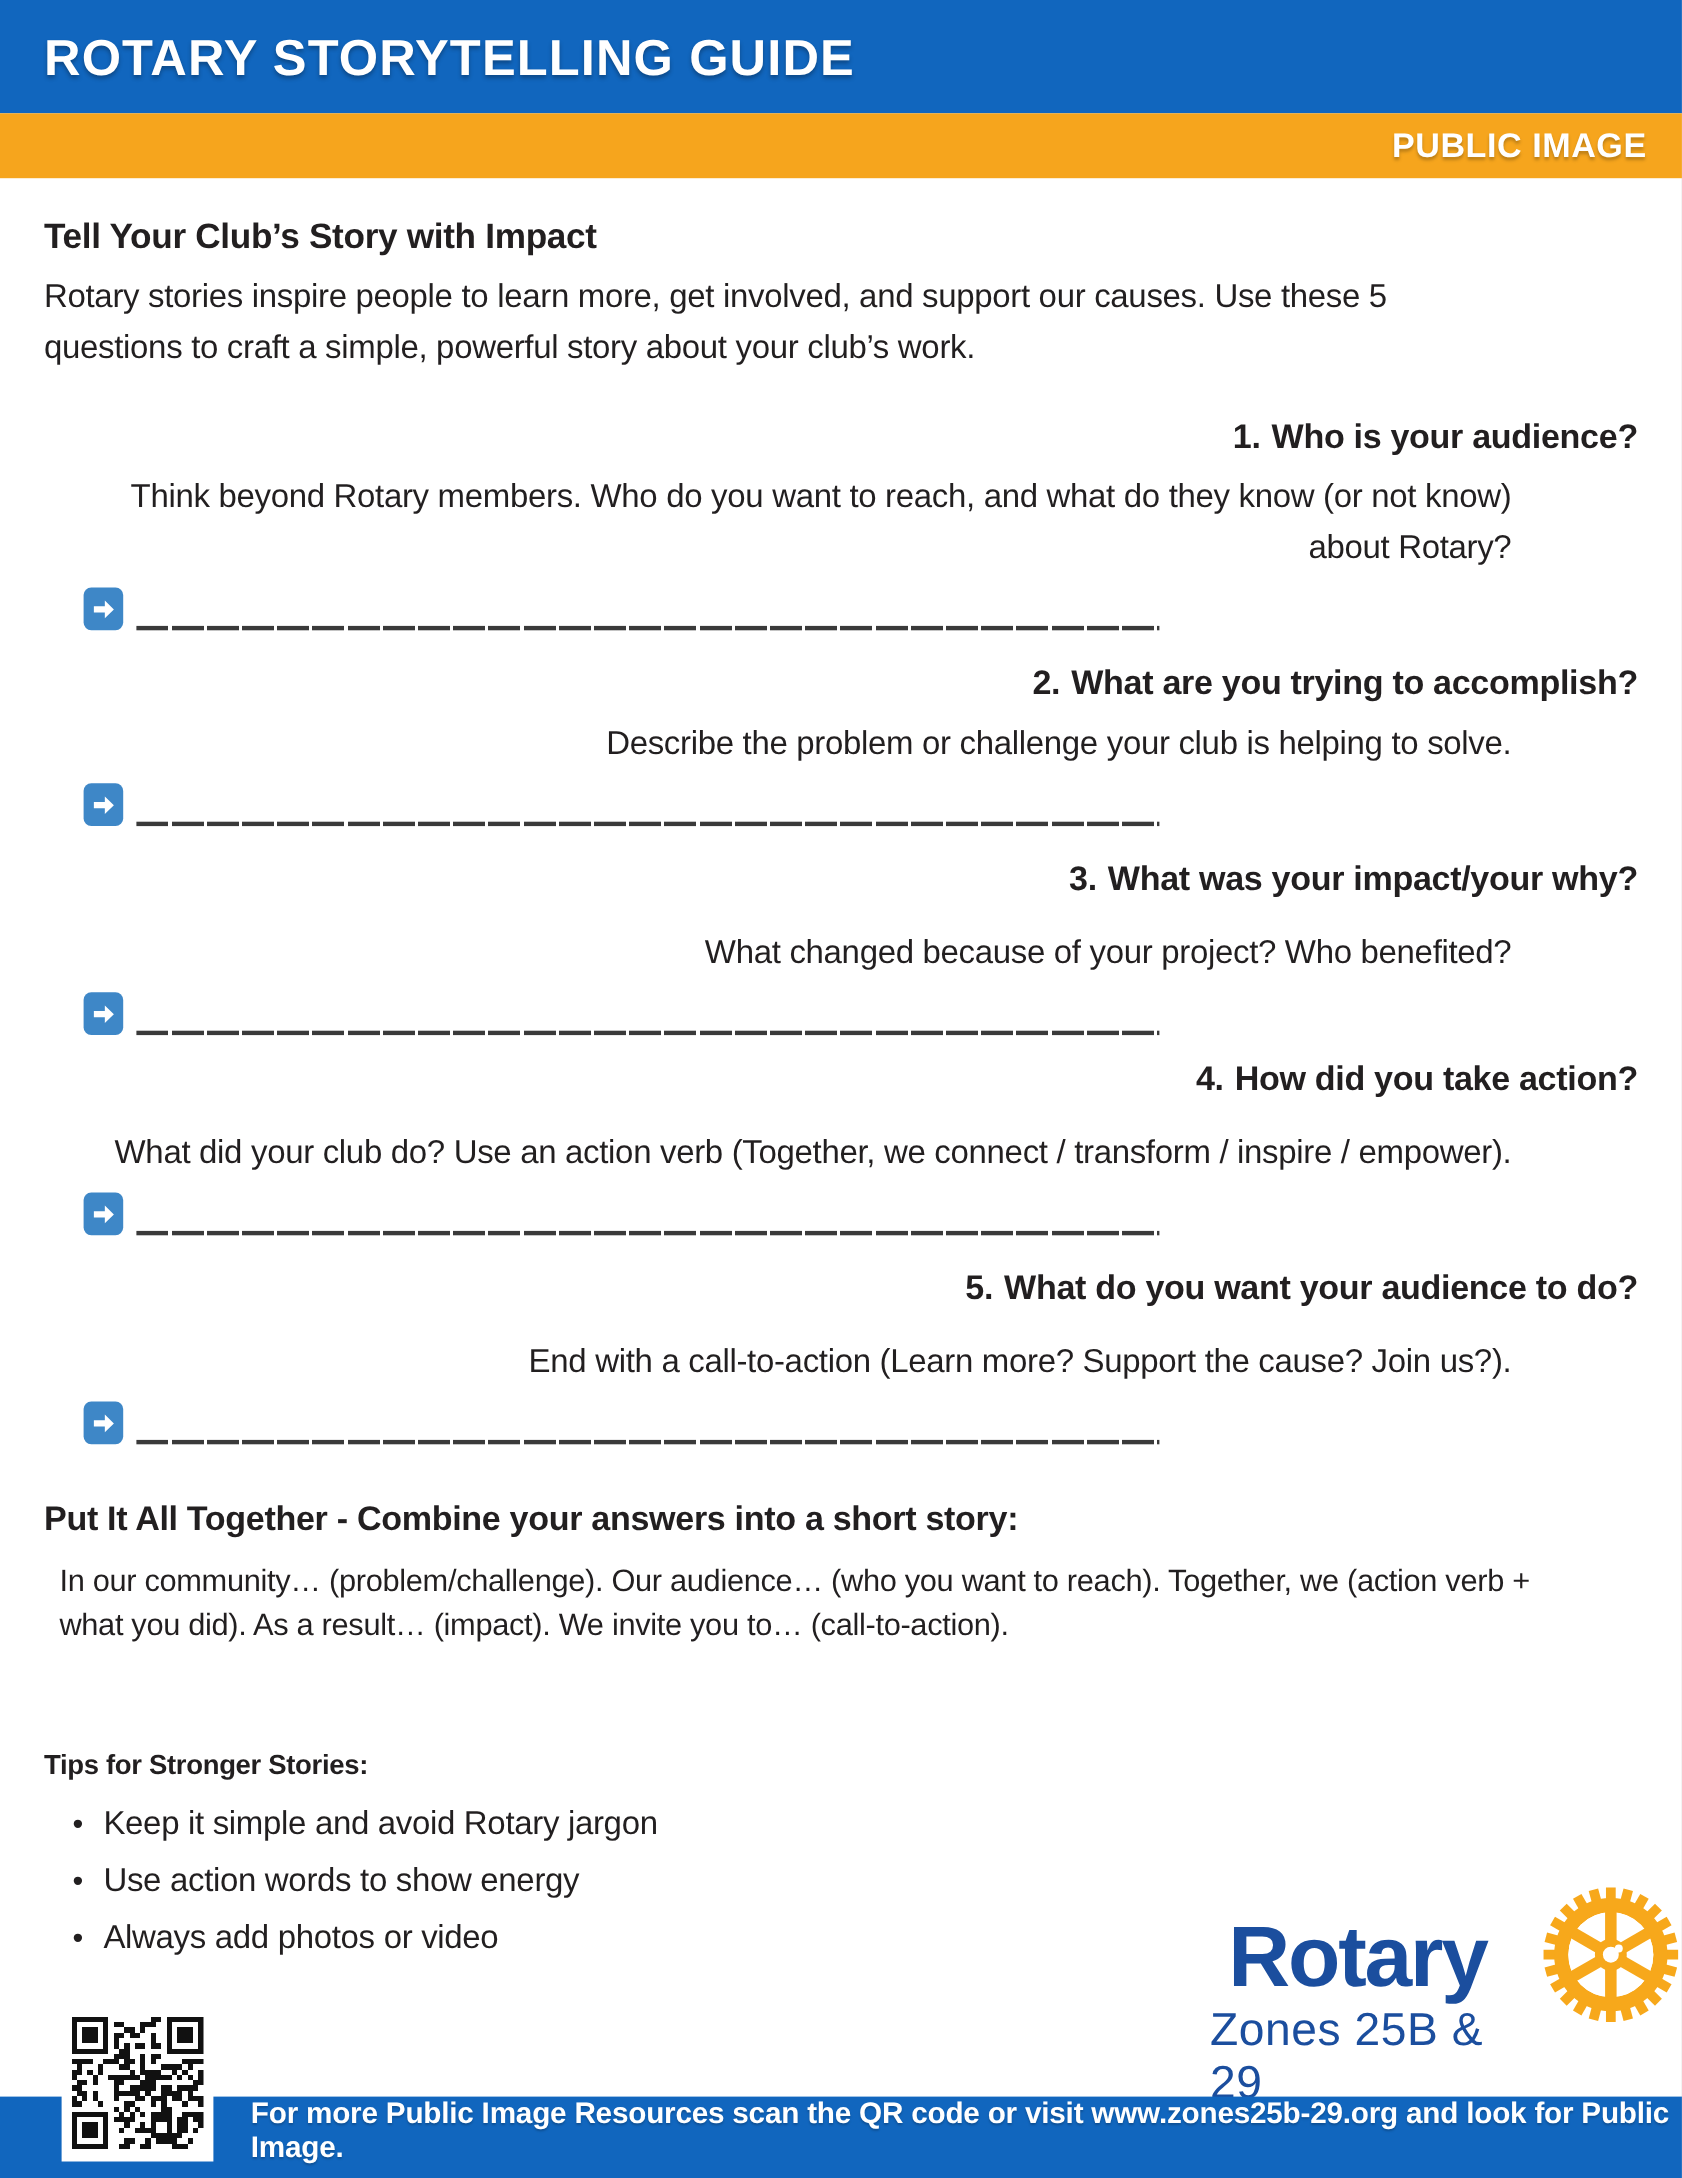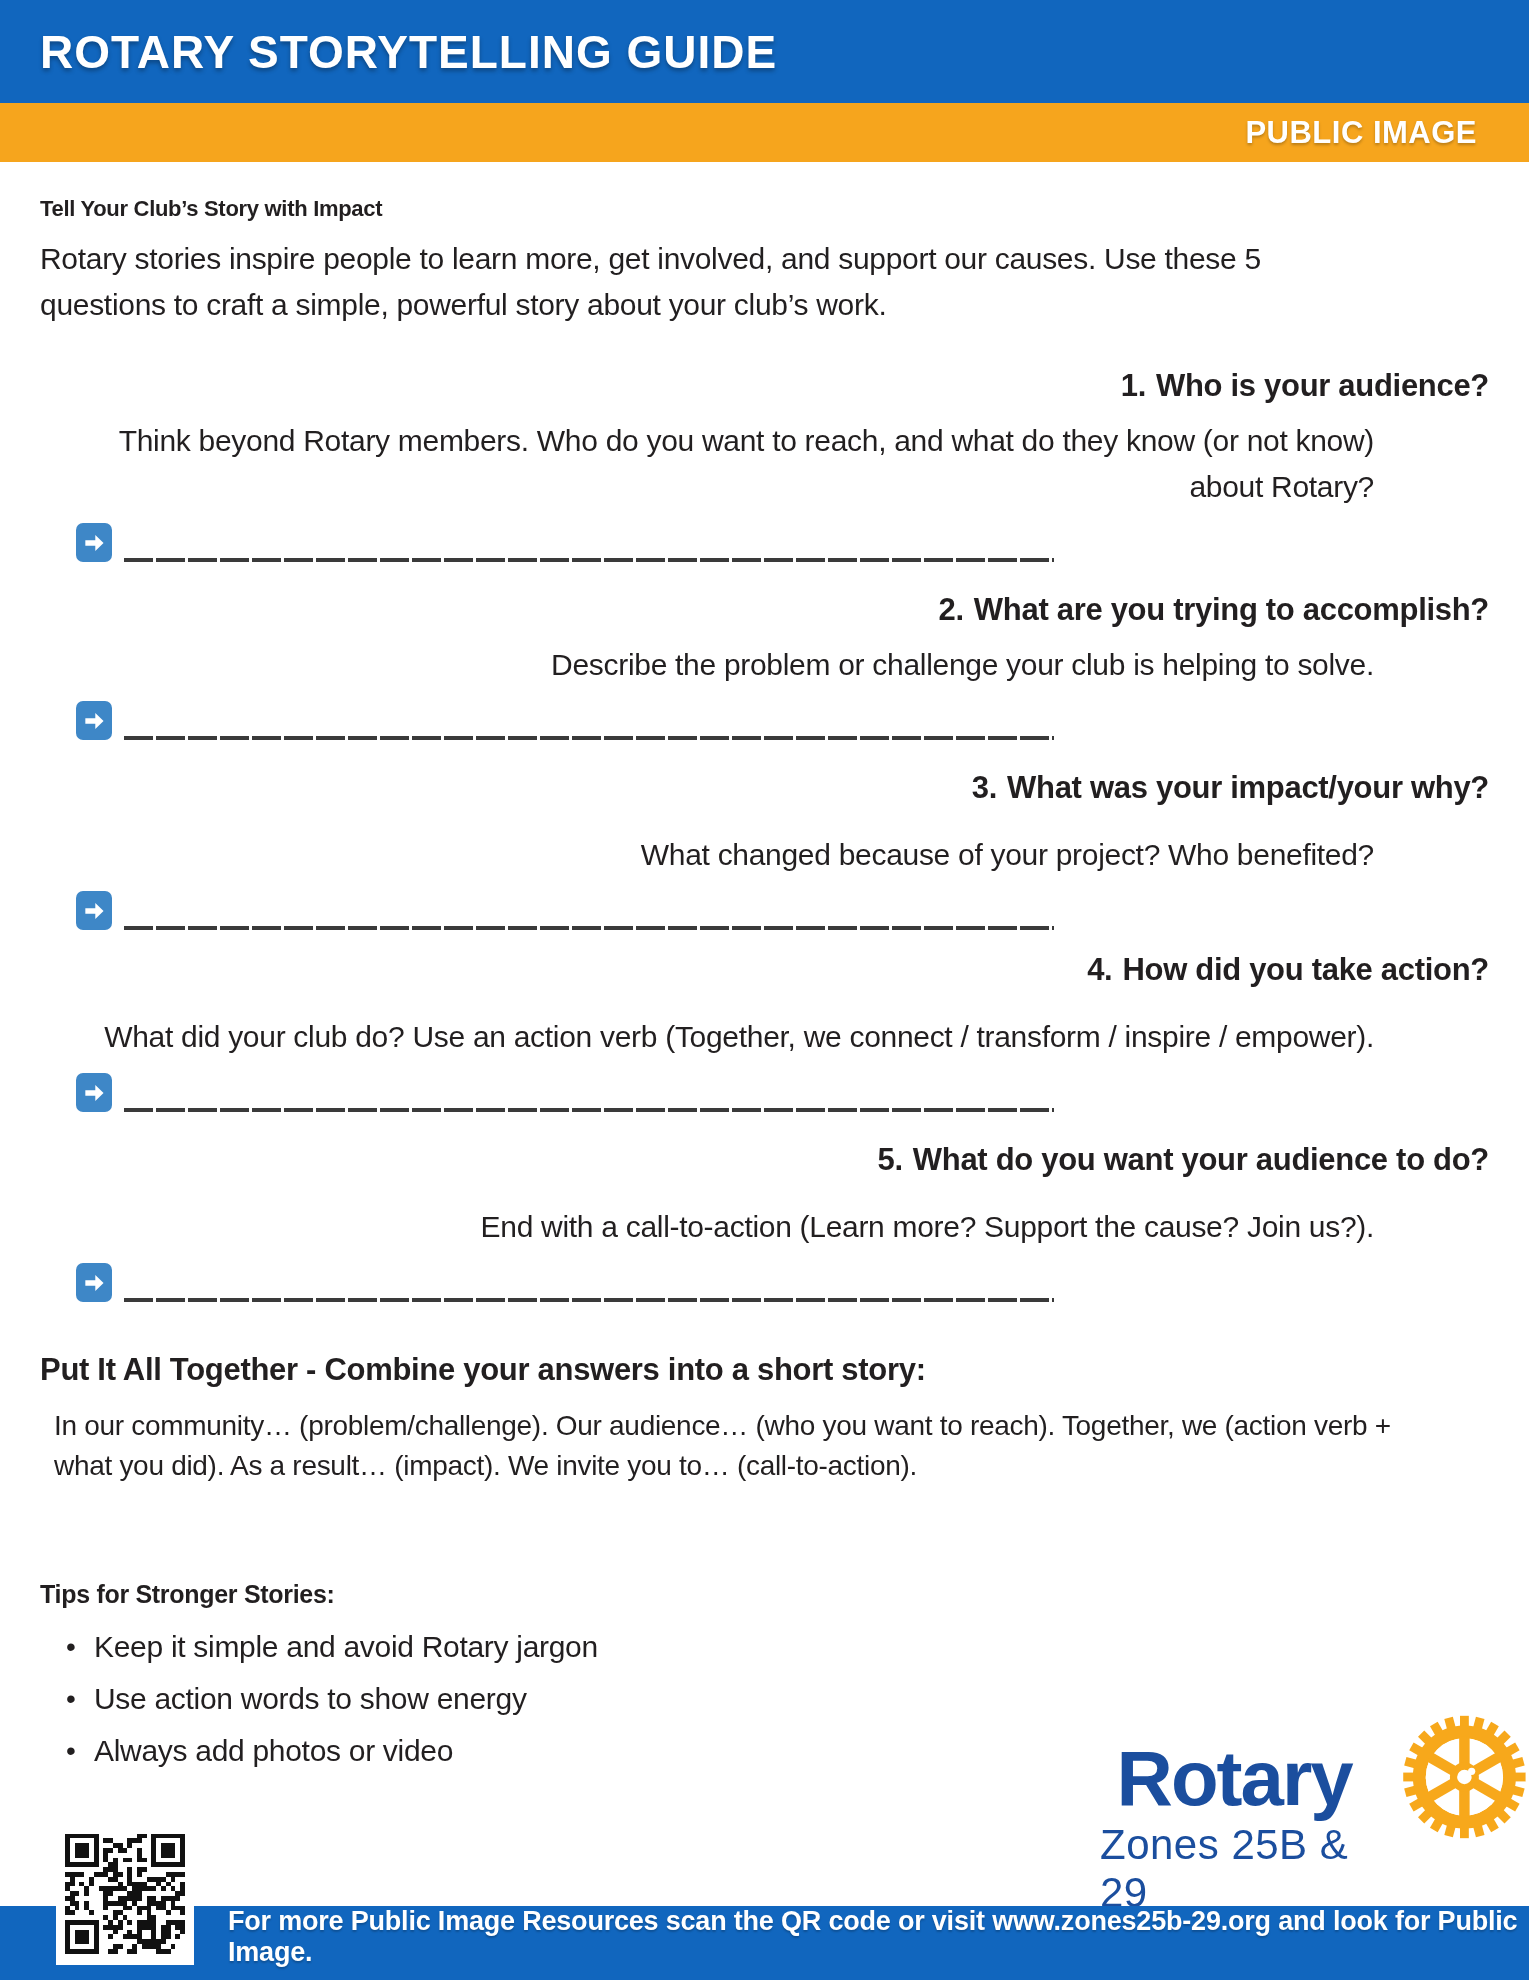--- a/index.html
+++ b/index.html
@@ -26,29 +26,29 @@
   .header-bar{
     height:103px;background:var(--azure);
     display:flex;align-items:center;padding-left:40px;
   }
   .header-bar .title{
     color:#fff;font-size:46px;font-weight:bold;letter-spacing:1px;
     text-shadow:0 3px 4px rgba(0,0,0,.30);
   }
   .banner-bar{
     height:59px;background:var(--gold);
-    display:flex;align-items:center;justify-content:flex-end;padding-right:52px;
+    display:flex;align-items:center;justify-content:flex-end;padding-right:32px;
   }
   .banner-bar .banner-label{
     color:#fff;font-size:31px;font-weight:bold;letter-spacing:.5px;
     text-shadow:0 2px 3px rgba(0,0,0,.25);
   }
   
   .content{padding:34px 40px 0 40px;}
-  .intro-heading{font-size:22px;font-weight:bold;letter-spacing:-.3px;}
+  .intro-heading{font-size:32px;font-weight:bold;letter-spacing:-.3px;}
   .intro-body{
     margin-top:14px;font-size:30px;line-height:46px;
     max-width:1300px;letter-spacing:-.3px;
   }
   .question{margin-top:40px;text-align:right;}
   .q-heading{font-size:31px;font-weight:bold;letter-spacing:-.3px;}
   .q-heading .q-num{margin-right:10px;}
   .q-desc{
     margin:14px 0 0 34px;font-size:30px;line-height:46px;
     max-width:1300px;letter-spacing:-.3px;

